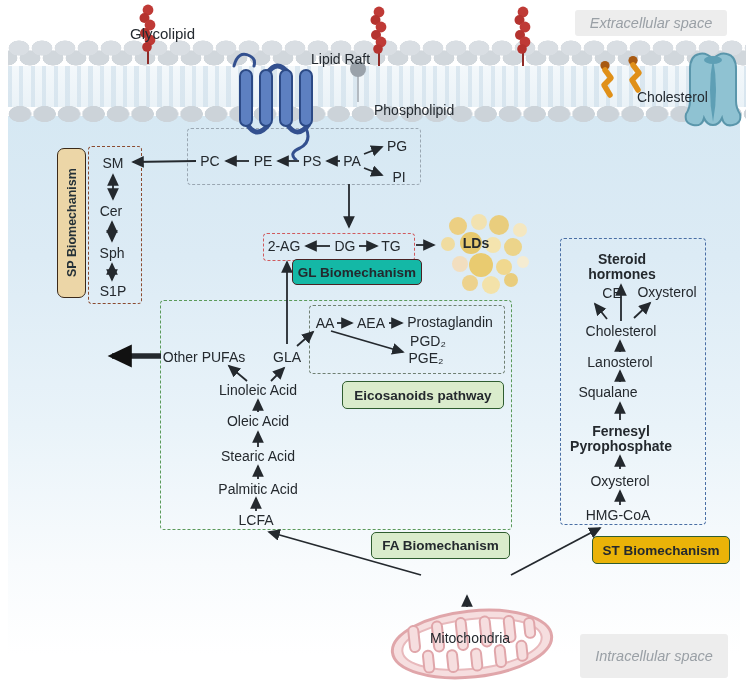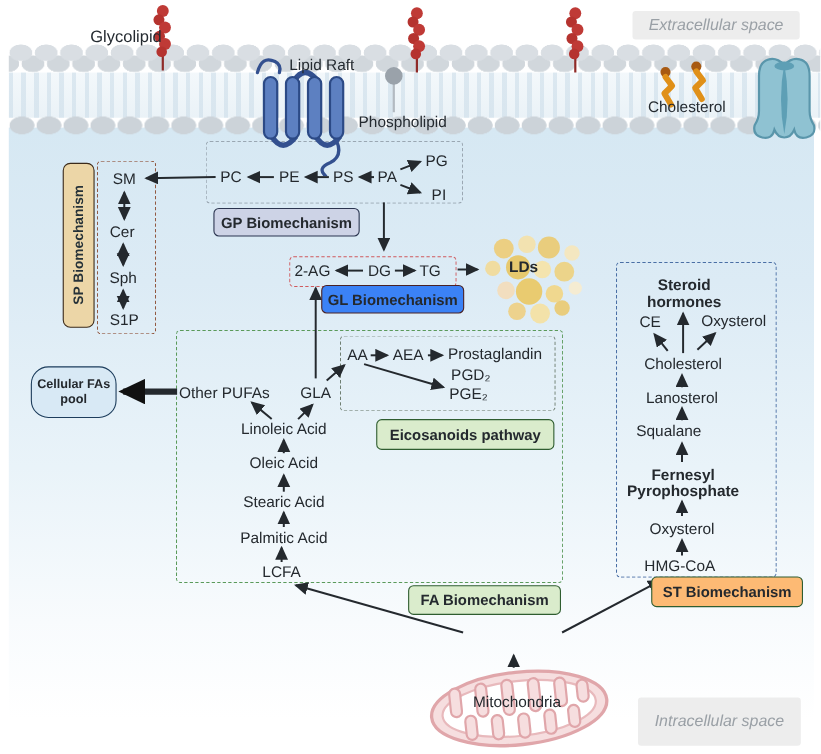--- a/index.html
+++ b/index.html
@@ -18,21 +18,21 @@
   .mem-tails{left:8px;top:66px;width:738px;height:41px;
     background:repeating-linear-gradient(90deg,rgba(204,221,233,.6) 0 4px,rgba(255,255,255,0) 4px 11.5px),
                linear-gradient(#f3f8fb,#eaf2f7);}
   .mem-bot{left:8px;top:105px;width:738px;height:20px;
     background-image:radial-gradient(ellipse 12px 8.5px at 12px 9px,#ccd3d9 92%,rgba(0,0,0,0) 97%);
     background-size:24.5px 18px;background-repeat:repeat-x;}
   
   .node{position:absolute;transform:translate(-50%,-50%);font-size:14px;line-height:15px;
         white-space:nowrap;color:#24292e;z-index:8;text-align:center;}
   .node.wrap{white-space:normal;font-weight:bold;}
-  .mlabel{position:absolute;font-size:14px;color:#242a30;z-index:8;white-space:nowrap;}
+  .mlabel{position:absolute;font-size:14px;color:#242a30;z-index:8;white-space:nowrap;margin-left:48px;}
   .bold{font-weight:bold;}
   
   .badge{position:absolute;display:flex;align-items:center;justify-content:center;
          font-weight:bold;font-size:13.5px;border-radius:5px;z-index:9;white-space:nowrap;}
   .space-label{position:absolute;display:flex;align-items:center;justify-content:center;
          background:#ededed;color:#9aa0a6;font-style:italic;font-size:14.5px;border-radius:3px;z-index:9;}
   
   .dashbox{position:absolute;border-radius:4px;z-index:4;}
   svg.layer{position:absolute;left:0;top:0;z-index:6;}
   svg.deco{position:absolute;z-index:5;}
@@ -237,30 +237,29 @@
   <div class="mlabel" style="left:589px;top:89px">Cholesterol</div>
 
   
   <div class="badge" style="left:57px;top:148px;width:27px;height:148px;background:#ecd6a7;border:1.5px solid #3b2a1a;border-radius:7px;writing-mode:vertical-rl;transform:rotate(180deg);font-size:12.5px;color:#263238">SP Biomechanism</div>
   <div class="node" style="left:113px;top:163px">SM</div>
   <div class="node" style="left:111px;top:211px">Cer</div>
   <div class="node" style="left:112px;top:253px">Sph</div>
   <div class="node" style="left:113px;top:291px">S1P</div>
 
   
-  <div class="badge" style="left:194px;top:189px;width:131px;height:24px;background:#cdd3e6;border:1.5px solid #2b3550">GP Biomechanism</div>
   <div class="node" style="left:210px;top:161px">PC</div>
   <div class="node" style="left:263px;top:161px">PE</div>
   <div class="node" style="left:312px;top:161px">PS</div>
   <div class="node" style="left:352px;top:161px">PA</div>
   <div class="node" style="left:397px;top:146px">PG</div>
   <div class="node" style="left:399px;top:177px">PI</div>
 
   
-  <div class="badge" style="left:292px;top:259px;width:128px;height:24px;background:#3b82f6;border:1.5px solid #4a2224">GL Biomechanism</div>
+  <div class="badge" style="left:292px;top:259px;width:128px;height:24px;background:#14b8a6;border:1.5px solid #4a2224">GL Biomechanism</div>
   <div class="node" style="left:284px;top:246px">2-AG</div>
   <div class="node" style="left:345px;top:246px">DG</div>
   <div class="node" style="left:391px;top:246px">TG</div>
   <div class="node bold" style="left:476px;top:243px">LDs</div>
 
   
   <div class="badge" style="left:342px;top:381px;width:160px;height:26px;background:#daeccc;border:1.5px solid #2f5d30">Eicosanoids pathway</div>
   <div class="node" style="left:325px;top:323px">AA</div>
   <div class="node" style="left:371px;top:323px">AEA</div>
   <div class="node" style="left:450px;top:322px">Prostaglandin</div>
@@ -271,28 +270,27 @@
   <div class="badge" style="left:371px;top:532px;width:137px;height:25px;background:#daeccc;border:1.5px solid #2f5d30">FA Biomechanism</div>
   <div class="node" style="left:204px;top:357px">Other PUFAs</div>
   <div class="node" style="left:287px;top:357px">GLA</div>
   <div class="node" style="left:258px;top:390px">Linoleic Acid</div>
   <div class="node" style="left:258px;top:421px">Oleic Acid</div>
   <div class="node" style="left:258px;top:456px">Stearic Acid</div>
   <div class="node" style="left:258px;top:489px">Palmitic Acid</div>
   <div class="node" style="left:256px;top:520px">LCFA</div>
 
   
-  <div class="badge" style="left:592px;top:524px;width:136px;height:26px;background:#fdba74;border:1.5px solid #2f5d30">ST Biomechanism</div>
+  <div class="badge" style="left:592px;top:536px;width:136px;height:26px;background:#eab308;border:1.5px solid #2f5d30">ST Biomechanism</div>
   <div class="node wrap" style="left:622px;top:267px;width:84px">Steroid hormones</div>
-  <div class="node" style="left:591px;top:293px">CE</div>
+  <div class="node" style="left:612px;top:293px">CE</div>
   <div class="node" style="left:667px;top:292px">Oxysterol</div>
   <div class="node" style="left:621px;top:331px">Cholesterol</div>
   <div class="node" style="left:620px;top:362px">Lanosterol</div>
   <div class="node" style="left:608px;top:392px">Squalane</div>
   <div class="node wrap" style="left:621px;top:439px;width:110px">Fernesyl Pyrophosphate</div>
   <div class="node" style="left:620px;top:481px">Oxysterol</div>
   <div class="node" style="left:618px;top:515px">HMG-CoA</div>
 
   
-  <div class="badge wrap" style="left:28px;top:333px;width:76px;height:45px;background:#d8e9f5;border:1.6px solid #1d3d5c;border-radius:16px;font-size:11.5px;white-space:normal;text-align:center;line-height:13px">Cellular FAs pool</div>
   <div class="node" style="left:470px;top:638px">Mitochondria</div>
 
 </div>
 
 </body></html>

